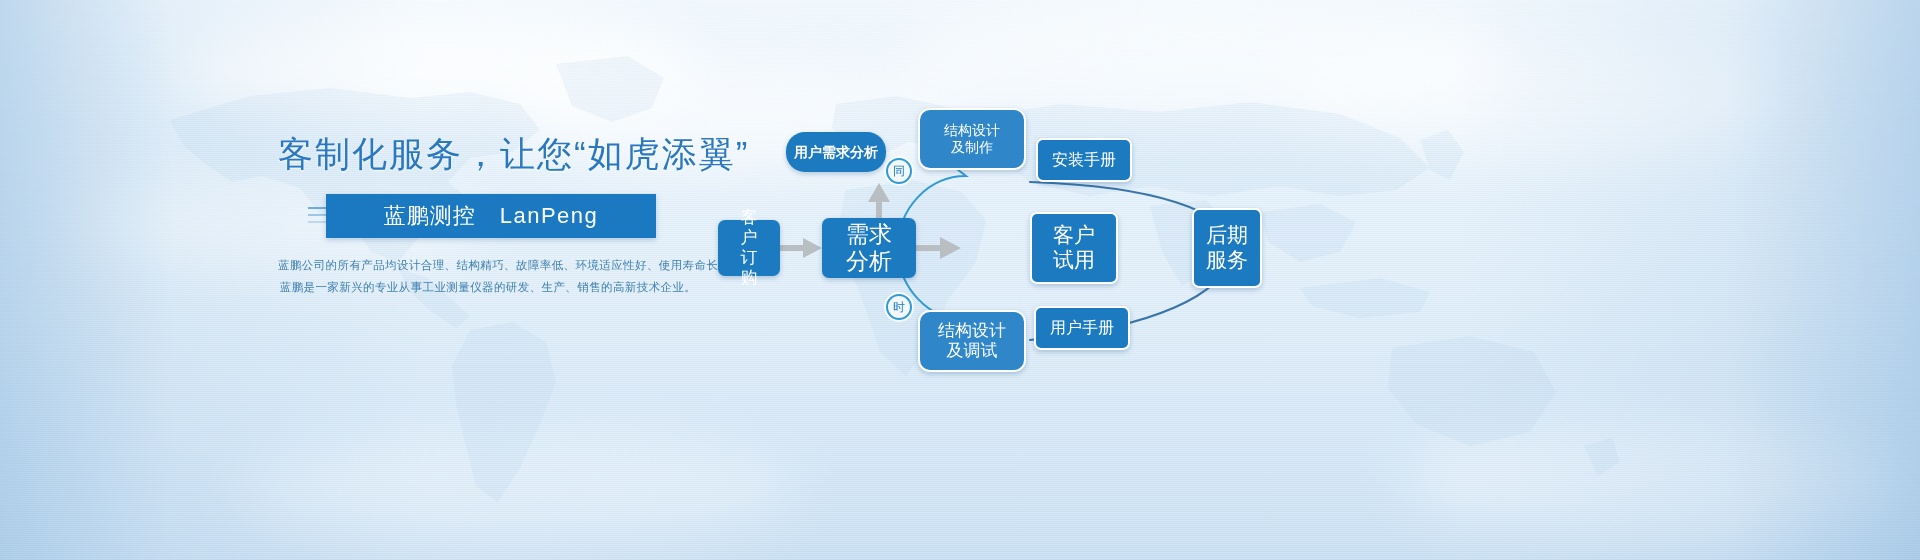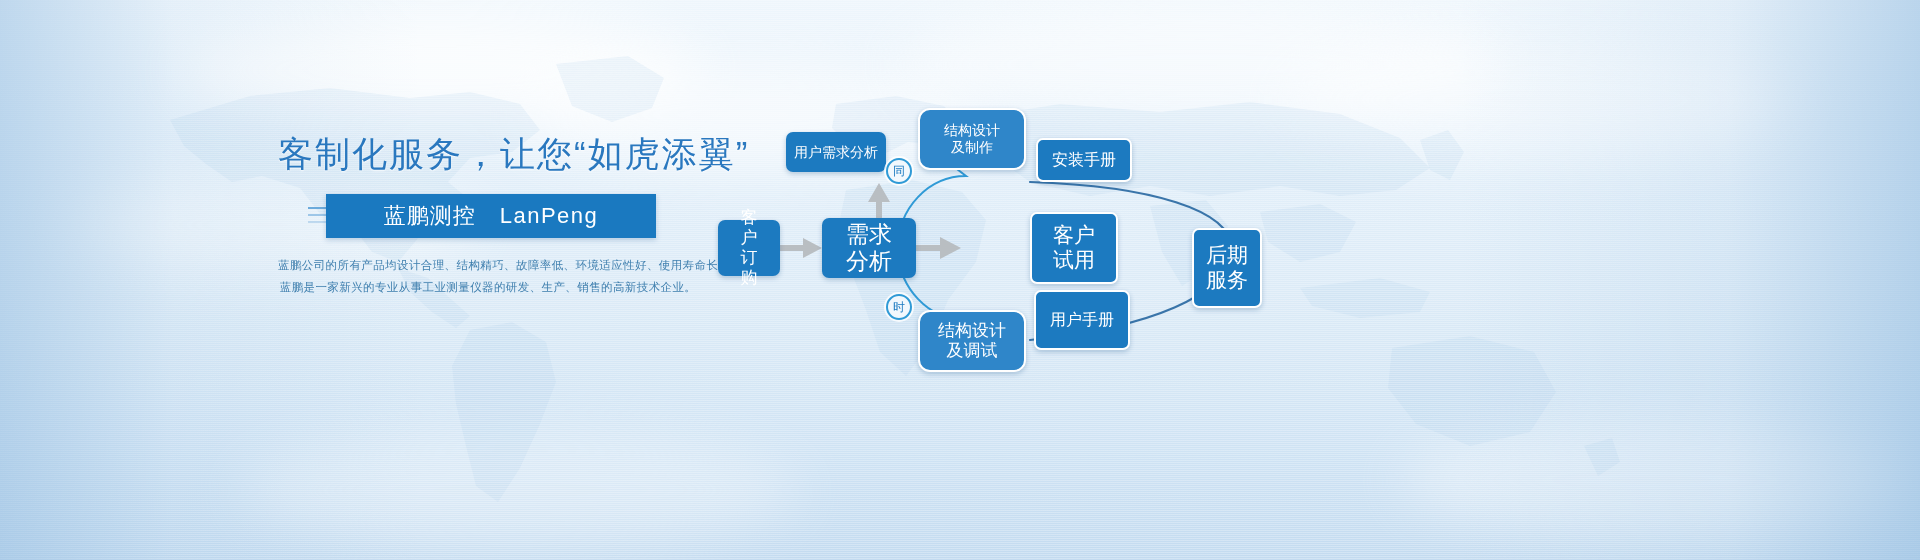--- a/index.html
+++ b/index.html
@@ -178,21 +178,21 @@
       <g>
         <path d="M216 155 L240 155 L240 147 L261 158 L240 169 L240 161 L216 161 Z" fill="#b9bec2"></path>
       </g>
 
       <path d="M266 230 A 68 72 0 0 1 266 86 L240 66" fill="none" stroke="#2f9ad6" stroke-width="2" stroke-linecap="round"></path>
       <path d="M266 230 L246 252" fill="none" stroke="#6ab24a" stroke-width="2" stroke-linecap="round"></path>
 
       <path d="M330 92 C 452 96, 530 120, 532 158 C 530 206, 448 238, 330 250" fill="none" stroke="#1c5f9b" stroke-width="2.2" stroke-linecap="round" opacity=".85"></path>
     </svg>
 
-    <div class="node solid" style="left:86px; top:42px; width:100px; height:40px; border-radius:7px; font-size:14px;">
+    <div class="node solid" style="left:86px; top:42px; width:100px; height:40px; border-radius:19px; font-size:14px;font-weight:bold;">
       <span>用户需求分析</span>
     </div>
 
     <div class="node solid" style="left:18px; top:130px; width:62px; height:56px; border-radius:7px; font-size:17px; white-space:normal; padding:0 18px;">
       <span style="white-space:normal;">客户订购</span>
     </div>
 
     <div class="node solid" style="left:122px; top:128px; width:94px; height:60px; border-radius:7px; font-size:23px;">
       <span>需求
 分析</span>
@@ -210,25 +210,25 @@
 
     <div class="node outline" style="left:336px; top:48px; width:96px; height:44px; border-radius:7px; font-size:16px;">
       <span>安装手册</span>
     </div>
 
     <div class="node outline" style="left:330px; top:122px; width:88px; height:72px; border-radius:7px; font-size:21px;">
       <span>客户
 试用</span>
     </div>
 
-    <div class="node outline" style="left:334px; top:200px; width:96px; height:60px; border-radius:7px; font-size:16px;">
+    <div class="node outline" style="left:334px; top:216px; width:96px; height:44px; border-radius:7px; font-size:16px;">
       <span>用户手册</span>
     </div>
 
-    <div class="node outline" style="left:492px; top:118px; width:70px; height:80px; border-radius:7px; font-size:21px;margin-top:20px;">
+    <div class="node outline" style="left:492px; top:118px; width:70px; height:80px; border-radius:7px; font-size:21px;">
       <span>后期
 服务</span>
     </div>
 
     <div class="badge" style="left:186px; top:68px;">
       <span>同</span>
     </div>
     <div class="badge" style="left:186px; top:204px;">
       <span>时</span>
     </div>

